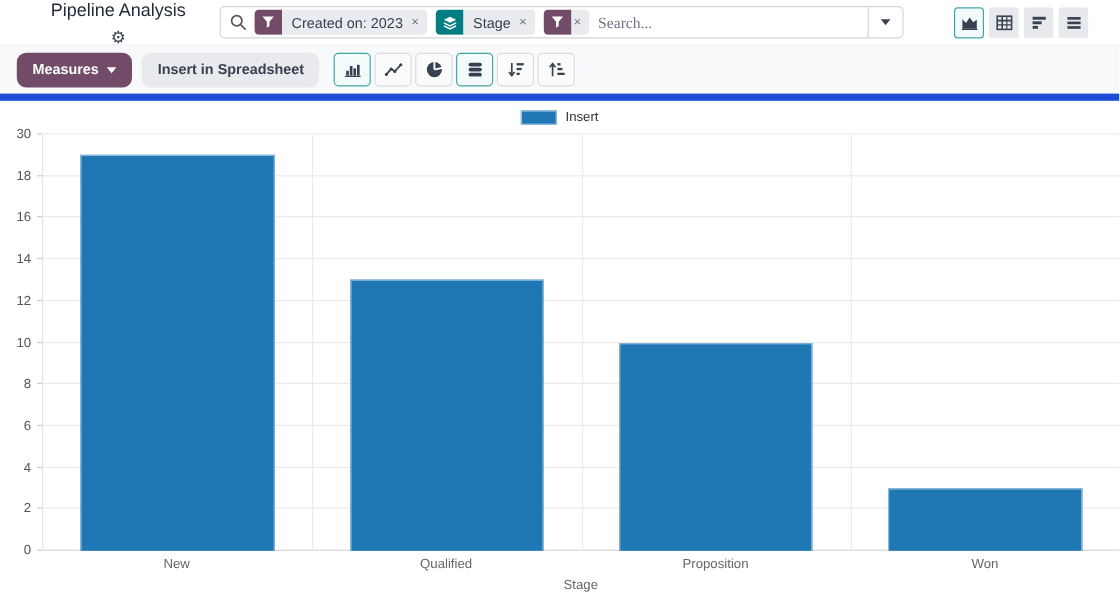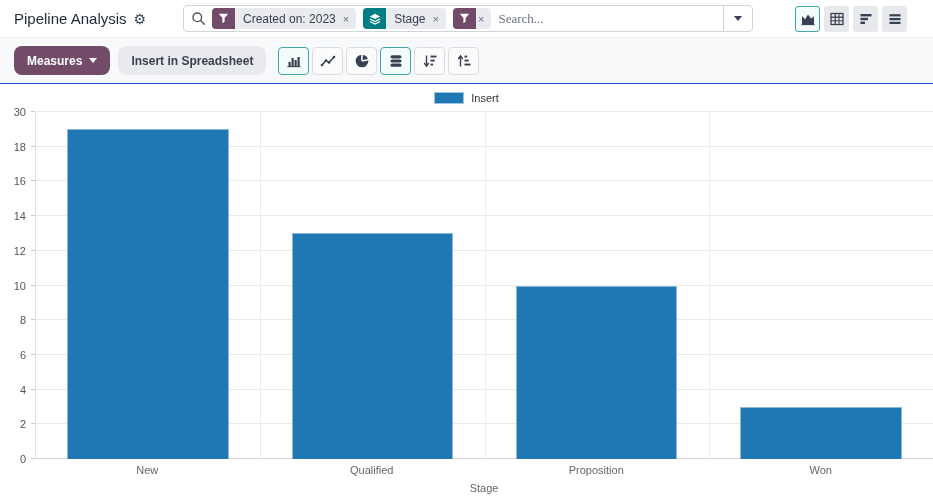--- a/index.html
+++ b/index.html
@@ -2,21 +2,21 @@
 <html><head>
 <meta charset="utf-8">
 <style>
   * { margin:0; padding:0; box-sizing:border-box; }
   html,body { background:#fff; }
   body { font-family:"Liberation Sans", sans-serif; color:#374151; }
   .app { width:933px; height:497px; background:#fff; overflow:hidden; position:relative; }
 
   
   .topbar { height:38px; display:flex; align-items:center; padding:0 0 0 14px; border-bottom:1px solid #ebedf0; background:#fff; }
-  .title-wrap { width:169px; display:flex; align-items:center; gap:7px; }
+  .title-wrap { width:169px; display:flex; align-items:center; gap:7px;flex-direction:column; }
   .page-title { font-size:15px; font-weight:500; color:#1f2937; white-space:nowrap; }
   .gear { font-size:14px; color:#374151; cursor:pointer; line-height:1; }
 
   .searchbar { width:570px; height:27px; border:1px solid #d1d5db; border-radius:4px; display:flex; align-items:center; padding-left:7px; background:#fff; }
   .search-icon-svg { flex:0 0 auto; margin-right:6px; display:flex; }
   .facet { display:flex; align-items:stretch; background:#e9ebee; border-radius:4px; overflow:hidden; height:21px; margin-right:7px; flex:0 0 auto; }
   .facet-chip { width:23px; display:flex; align-items:center; justify-content:center; }
   .chip-filter { background:#714B67; }
   .chip-groupby { background:#017e84; }
   .facet-label { display:flex; align-items:center; padding:0 5px 0 8px; font-size:12px; color:#374151; white-space:nowrap; }
@@ -25,21 +25,21 @@
   .search-input::placeholder { color:#6b7280; }
   .search-caret { flex:0 0 auto; width:29px; align-self:stretch; border-left:1px solid #d1d5db; display:flex; align-items:center; justify-content:center; cursor:pointer; }
   .caret-down { width:0; height:0; border-left:4px solid transparent; border-right:4px solid transparent; border-top:5px solid #374151; }
 
   .spacer { flex:1; }
   .view-switcher { display:flex; gap:4px; margin-right:26px; }
   .vs-btn { width:25px; height:26px; border:1px solid transparent; border-radius:3px; background:#e7e9ec; display:flex; align-items:center; justify-content:center; cursor:pointer; }
   .vs-btn.active { background:#f4fbfb; border-color:#41a6aa; }
 
   
-  .control-panel { height:46px; background:#f8f9fa; border-bottom:1px solid #1d4ed8; display:flex; align-items:center; padding:0 14px; gap:8px; }
+  .control-panel { height:46px; background:#f8f9fa; border-bottom:6px solid #1d4ed8; display:flex; align-items:center; padding:0 14px; gap:8px; }
   .btn-measures { height:29px; background:#714B67; color:#fff; border:none; border-radius:8px; font-family:"Liberation Sans",sans-serif; font-size:12px; font-weight:700; padding:0 13px; display:flex; align-items:center; gap:7px; cursor:pointer; }
   .btn-measures .caret-down { border-top-color:#fff; }
   .btn-insert { height:29px; background:#e9eaed; color:#374151; border:none; border-radius:8px; font-family:"Liberation Sans",sans-serif; font-size:12px; font-weight:700; padding:0 13px; cursor:pointer; }
   .icon-btn { width:31px; height:28px; border:1px solid #d9dce1; border-radius:4px; background:#fbfbfc; display:flex; align-items:center; justify-content:center; cursor:pointer; }
   .icon-btn.active { border-color:#41a6aa; background:#f4fbfb; }
   .btn-row { display:flex; gap:3px; margin-left:4px; }
 
   
   .chart-section { padding-top:6px; }
   .legend { display:flex; align-items:center; justify-content:center; gap:7px; height:15px; }

